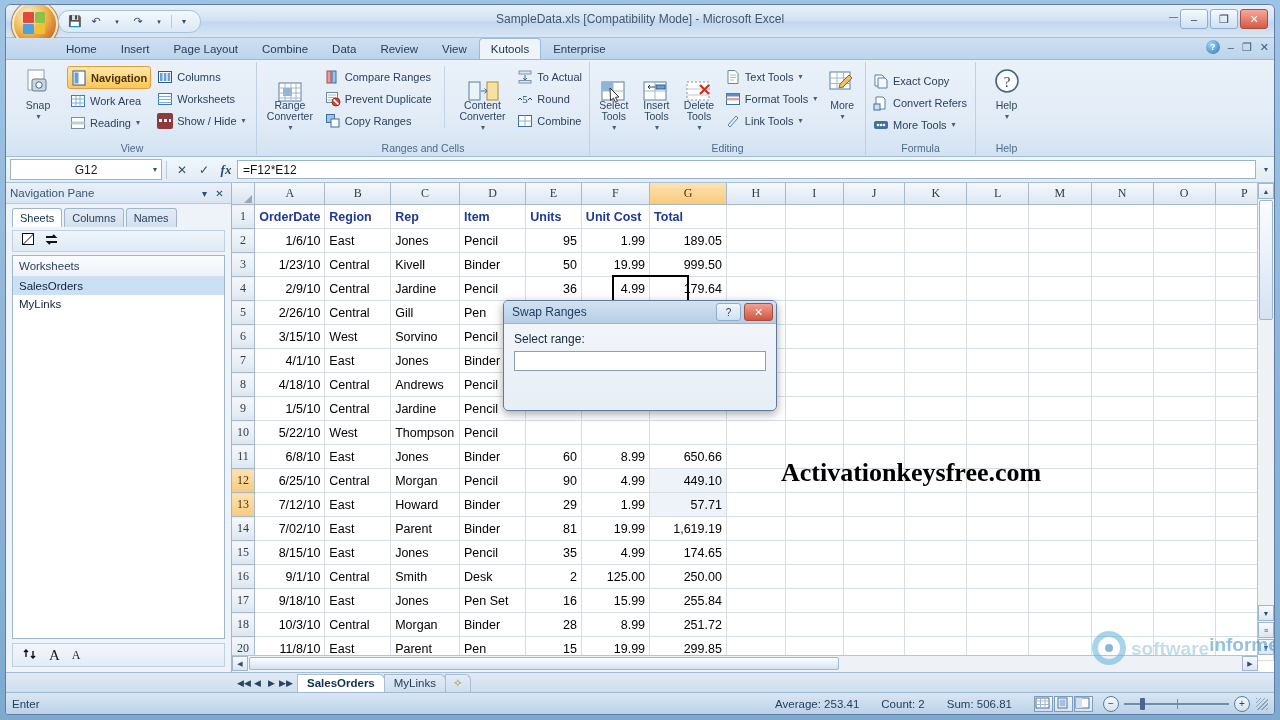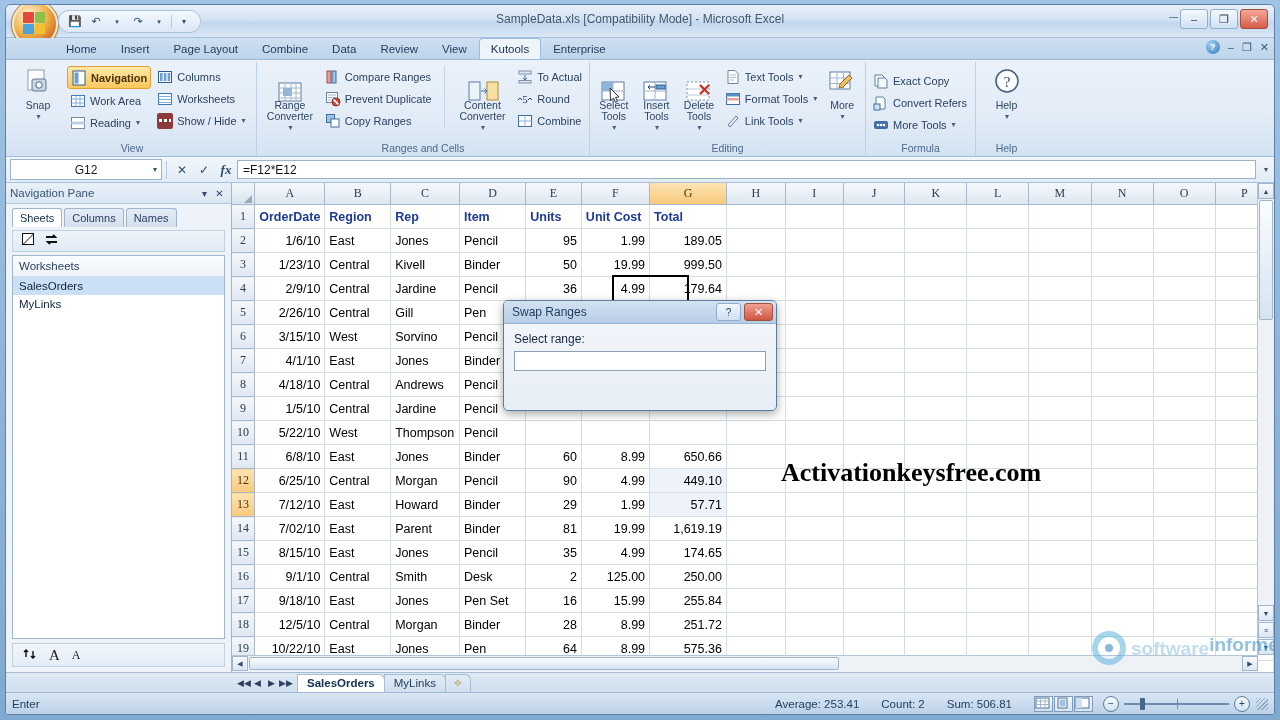--- a/index.html
+++ b/index.html
@@ -1044,46 +1044,27 @@
                 <td class="cell" style="width: 64px;"></td>
                 <td class="cell" style="width: 64px;"></td>
                 <td class="cell" style="width: 64px;"></td>
                 <td class="cell" style="width: 64px;"></td>
                 <td class="cell" style="width: 64px;"></td>
                 <td class="cell" style="width: 64px;"></td>
                 <td class="cell" style="width: 60px;"></td>
               </tr>
               <tr>
                 <td class="rowh">18</td>
-                <td class="cell num" style="width: 60px;">12/5/10</td>
+                <td class="cell num" style="width: 60px;">10/3/10</td>
                 <td class="cell" style="width: 60px;">Central</td>
                 <td class="cell" style="width: 60px;">Morgan</td>
                 <td class="cell" style="width: 60px;">Binder</td>
                 <td class="cell num" style="width: 50px;">28</td>
                 <td class="cell num" style="width: 60px;">8.99</td>
                 <td class="cell num" style="width: 72px;">251.72</td>
-                <td class="cell" style="width: 60px;"></td>
-                <td class="cell" style="width: 60px;"></td>
-                <td class="cell" style="width: 64px;"></td>
-                <td class="cell" style="width: 64px;"></td>
-                <td class="cell" style="width: 64px;"></td>
-                <td class="cell" style="width: 64px;"></td>
-                <td class="cell" style="width: 64px;"></td>
-                <td class="cell" style="width: 64px;"></td>
-                <td class="cell" style="width: 60px;"></td>
-              </tr>
-              <tr>
-                <td class="rowh">19</td>
-                <td class="cell num" style="width: 60px;">10/22/10</td>
-                <td class="cell" style="width: 60px;">East</td>
-                <td class="cell" style="width: 60px;">Jones</td>
-                <td class="cell" style="width: 60px;">Pen</td>
-                <td class="cell num" style="width: 50px;">64</td>
-                <td class="cell num" style="width: 60px;">8.99</td>
-                <td class="cell num" style="width: 72px;">575.36</td>
                 <td class="cell" style="width: 60px;"></td>
                 <td class="cell" style="width: 60px;"></td>
                 <td class="cell" style="width: 64px;"></td>
                 <td class="cell" style="width: 64px;"></td>
                 <td class="cell" style="width: 64px;"></td>
                 <td class="cell" style="width: 64px;"></td>
                 <td class="cell" style="width: 64px;"></td>
                 <td class="cell" style="width: 64px;"></td>
                 <td class="cell" style="width: 60px;"></td>
               </tr>

